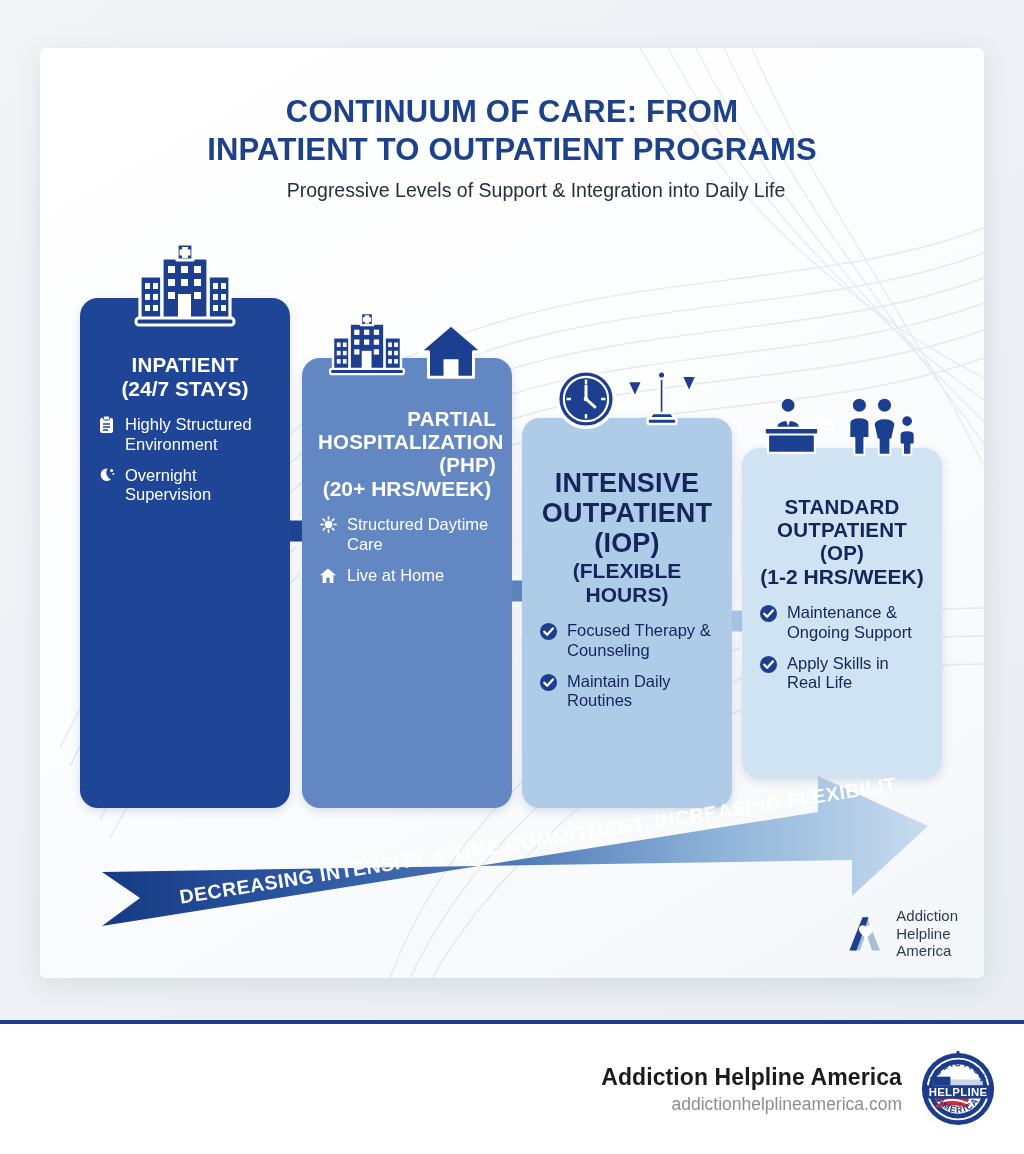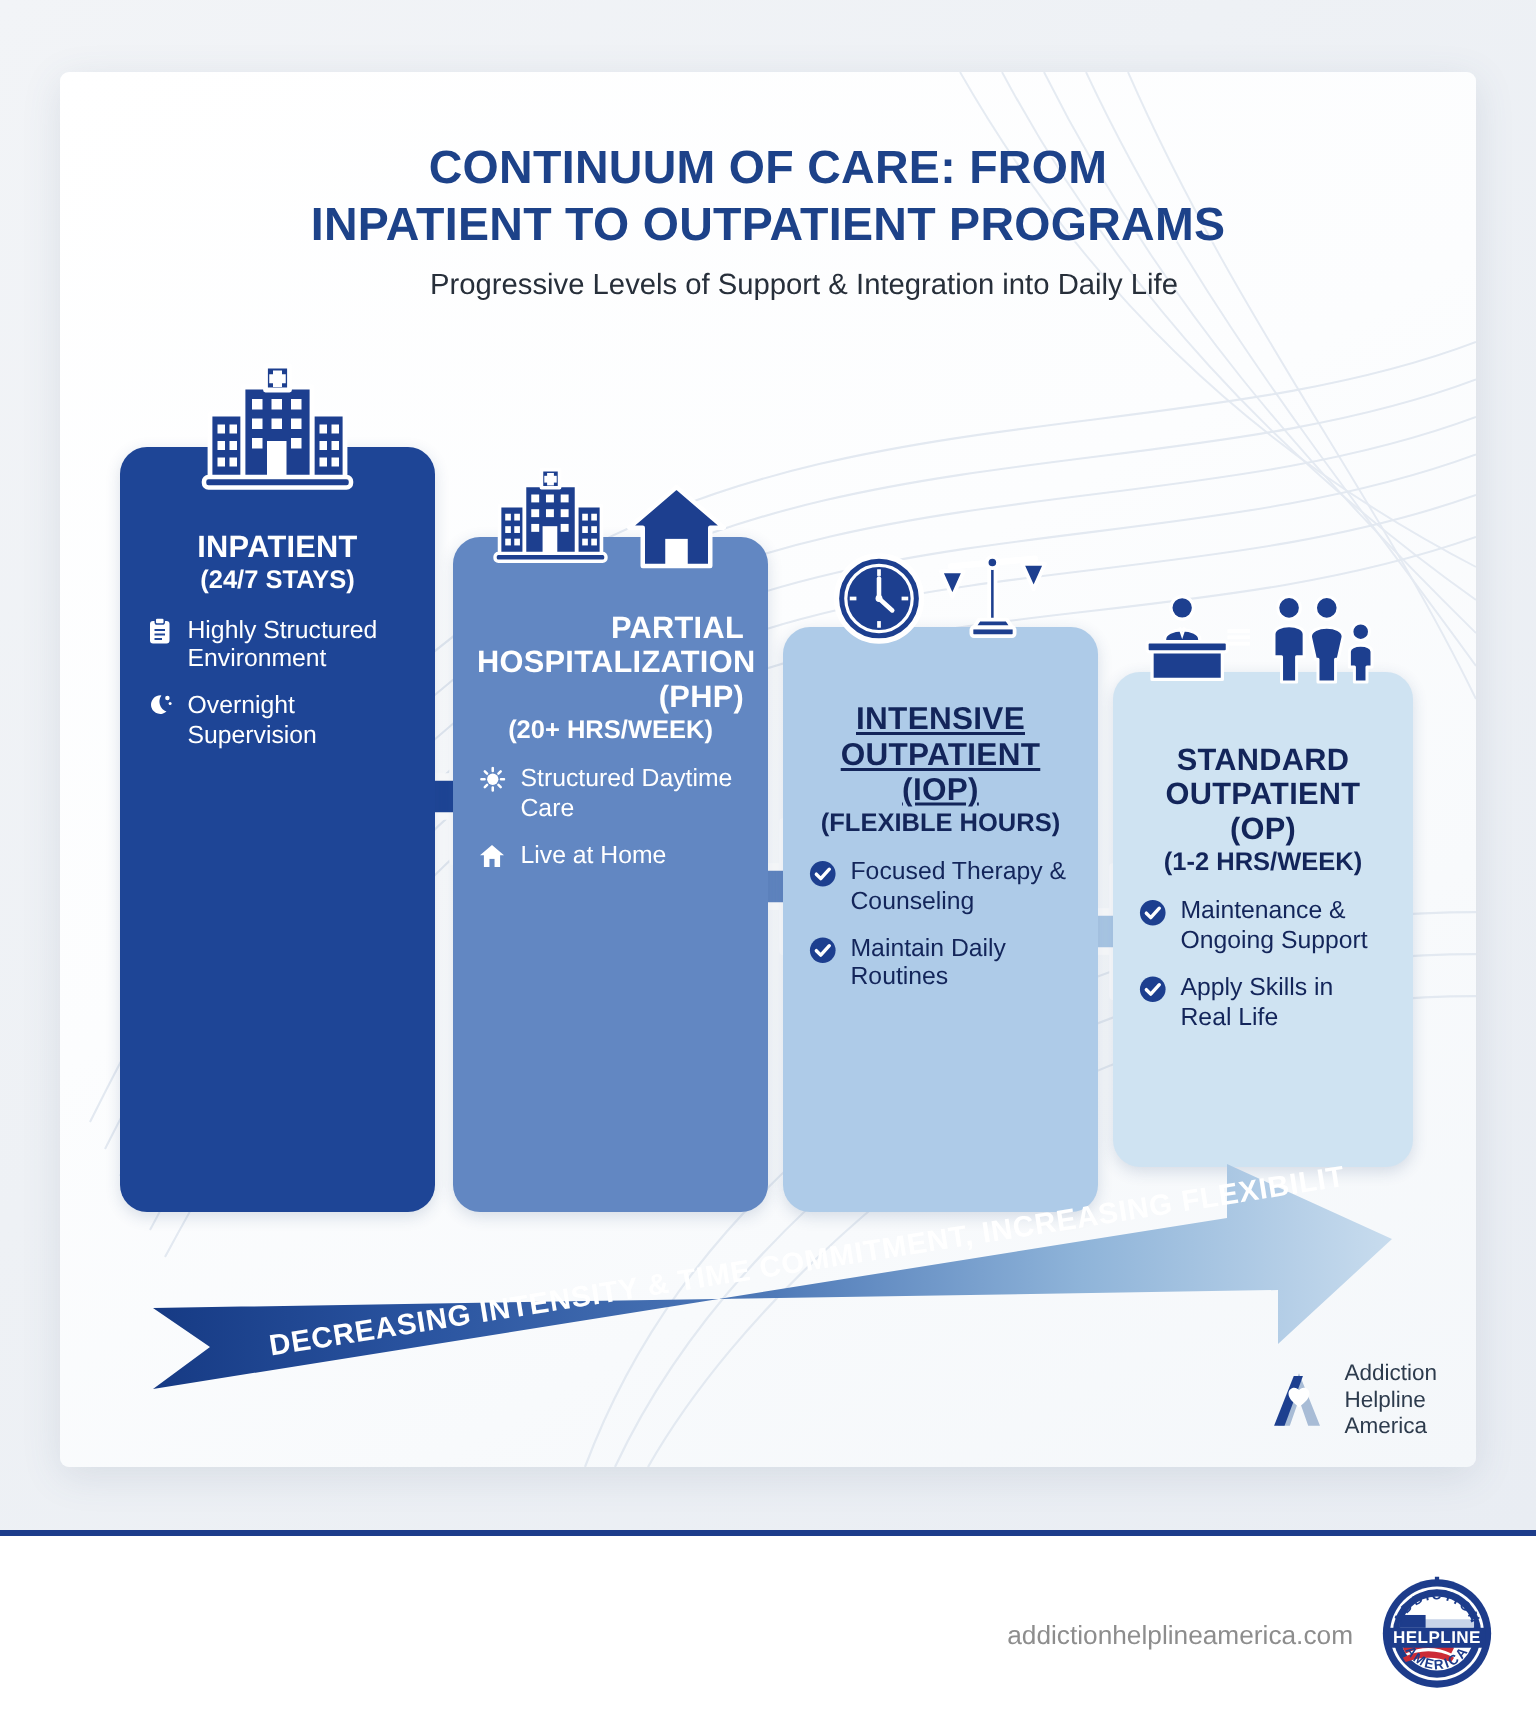--- a/index.html
+++ b/index.html
@@ -72,23 +72,23 @@
   .bullet-tx { font-size: 16.5px; }
 
   
   .c1 { background:#1e4596; color:#ffffff; }
   .c2 { background:#6287c2; color:#ffffff; }
   .c3 { background:#aecbe8; color:#13255a; }
   .c4 { background:#cfe3f2; color:#13255a; }
 
   .c1 .card-title { font-size: 20.5px; }
   .c2 .card-title { font-size: 20.5px; text-align: right; }
-  .c3 .card-title { font-size: 21px; text-decoration: underline; }
+  .c3 .card-title { font-size: 27px; }
   .c4 .card-title { font-size: 20.5px; }
-  .card-sub { font-size: 17px; }
+  .card-sub { font-size: 21px; }
 
   
   .connector { position:absolute; }
 
   
   .banner { position:absolute; left:60px; top:700px; width:830px; height:200px; }
   .banner-text {
     position:absolute; left:0; top:0; width:830px; height:200px;
     pointer-events:none;
   }
@@ -460,20 +460,21 @@
       </div>
     </div>
 
   </div>
 </div>
 
 <div class="divider"></div>
 
 <div class="footer">
   <div class="footer-texts">
+    <div class="footer-name">Addiction Helpline America</div>
     <div class="footer-url">addictionhelplineamerica.com</div>
   </div>
 
   <svg width="76" height="76" viewBox="0 0 80 80">
     <g fill="#1d3c8b">
       <circle cx="40" cy="40" r="38"></circle>
     </g>
     <g fill="#1d3c8b">
 
       <g id="teeth">

